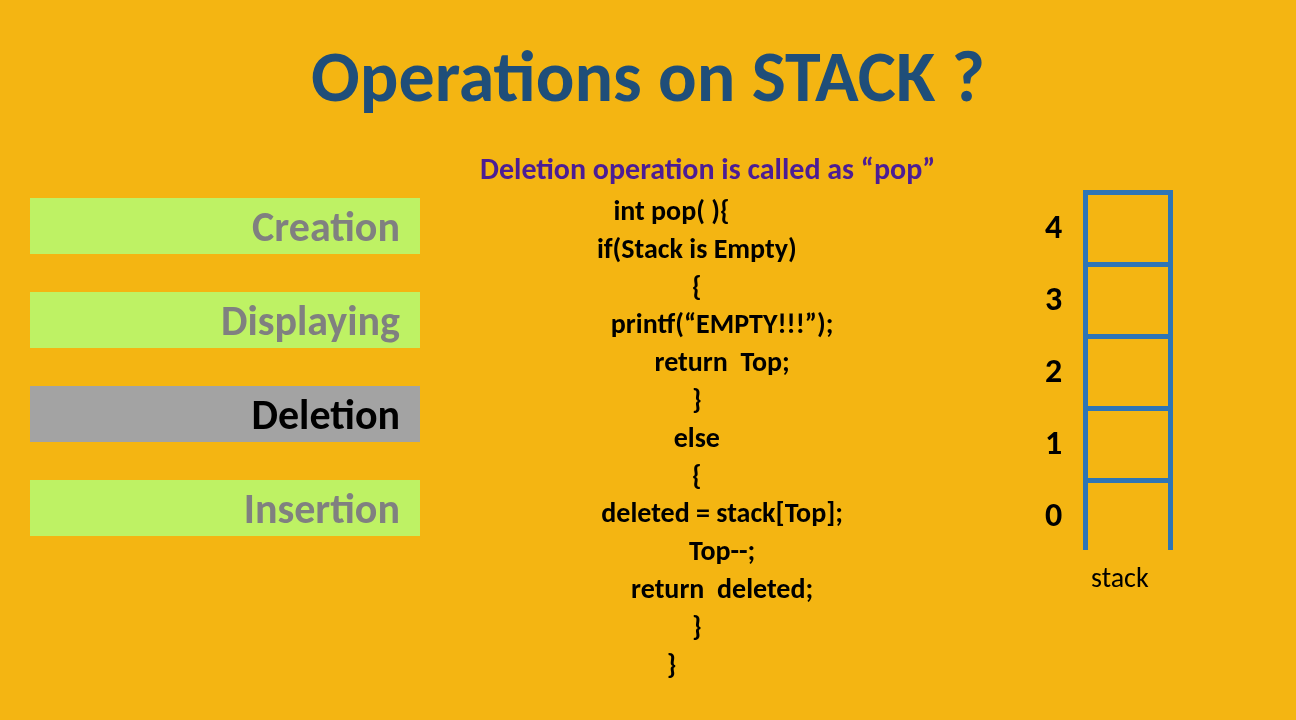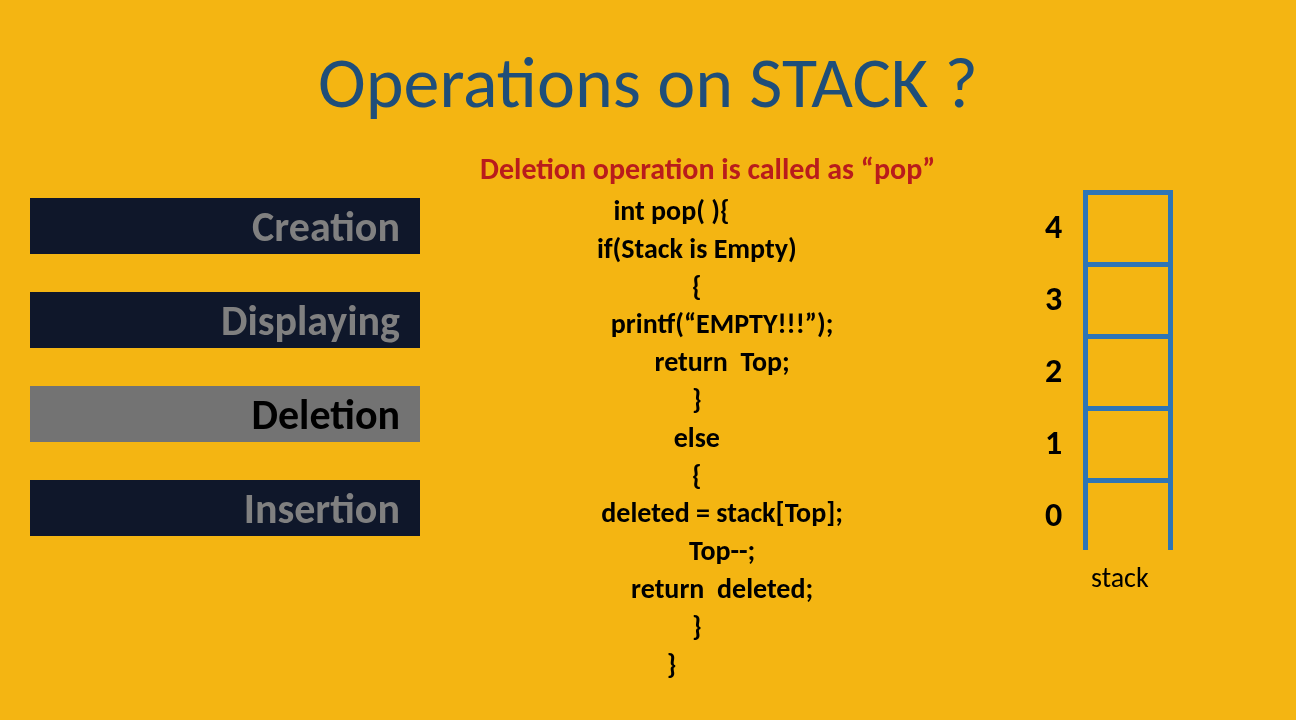--- a/index.html
+++ b/index.html
@@ -4,54 +4,54 @@
 <style>
   * { margin: 0; padding: 0; box-sizing: border-box; }
   html, body { width: 1296px; height: 720px; overflow: hidden; }
   body {
     background: #f4b512;
     font-family: "Segoe UI", Calibri, Arial, sans-serif;
     position: relative;
   }
   .title {
     position: absolute;
-    top: 38px;
+    top: 32px;
     left: 0;
     width: 100%;
     text-align: center;
     font-size: 72px;
-    font-weight: 400;
+    font-weight: 700;
     color: #1f4e79;
   }
   .ops-list {
     position: absolute;
     left: 30px;
     top: 198px;
     width: 390px;
   }
   .op-item {
     height: 56px;
     display: flex;
     align-items: center;
     justify-content: flex-end;
     padding-right: 20px;
     margin-bottom: 38px;
     font-size: 42px;
     font-weight: 700;
   }
-  .op-gray { background: #0f172a; color: #808080; }
-  .op-green { background: #737373; color: #000000; }
+  .op-gray { background: #bef264; color: #808080; }
+  .op-green { background: #a3a3a3; color: #000000; }
 
   .subtitle {
     position: absolute;
     top: 150px;
     left: 480px;
     font-size: 30px;
     font-weight: 700;
-    color: #b91c1c;
+    color: #4c1d95;
   }
   .code {
     position: absolute;
     top: 192px;
     left: 500px;
     font-size: 28px;
     font-weight: 700;
     color: #000;
     line-height: 1.35;
     white-space: pre;

